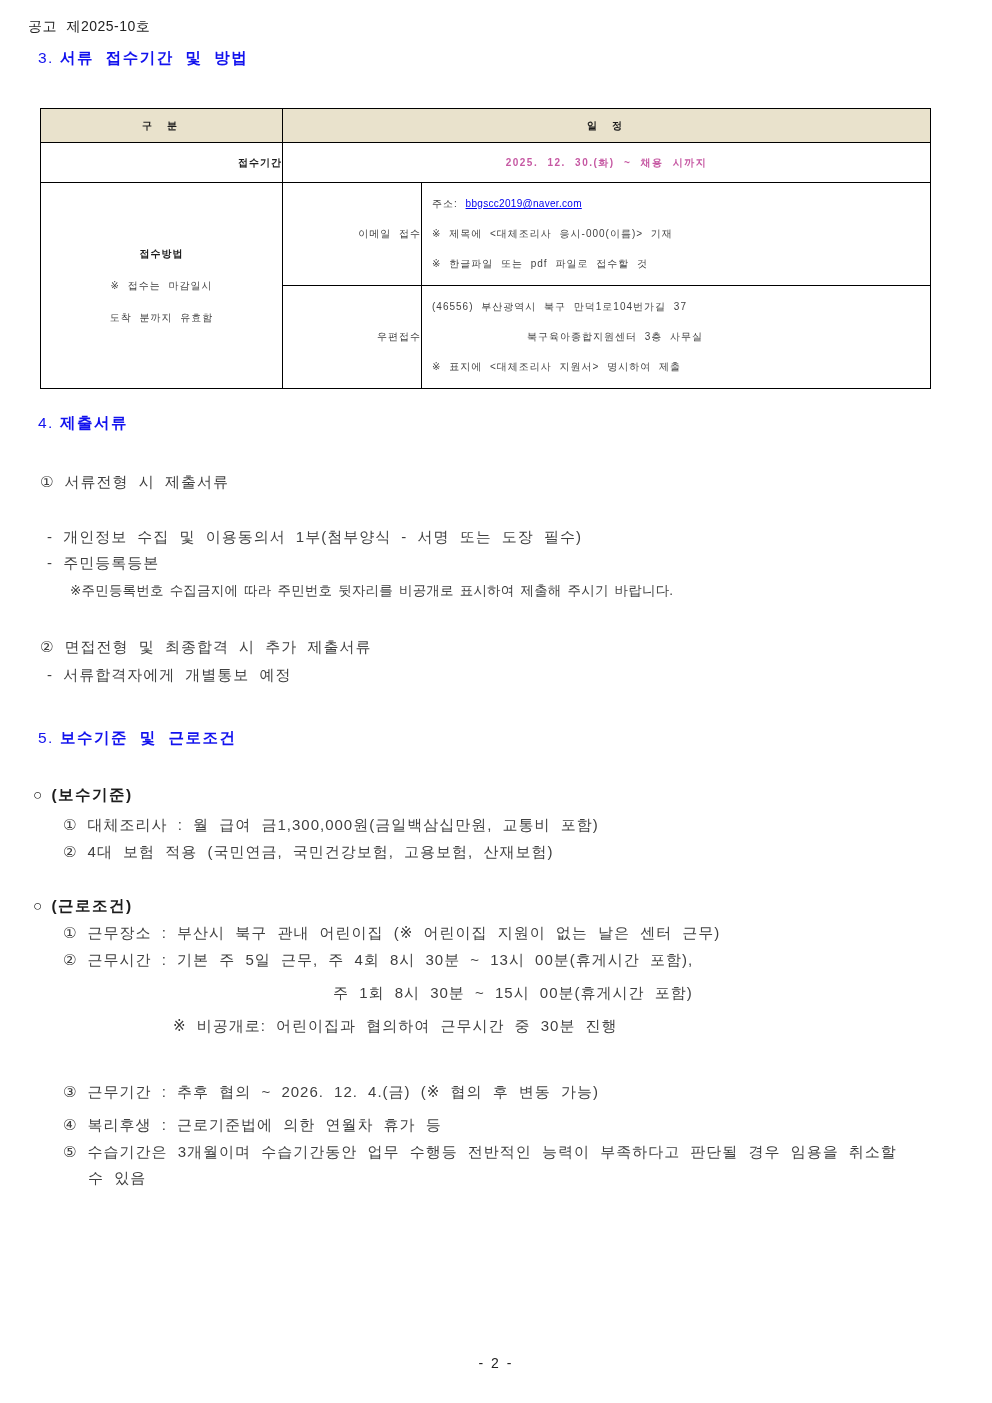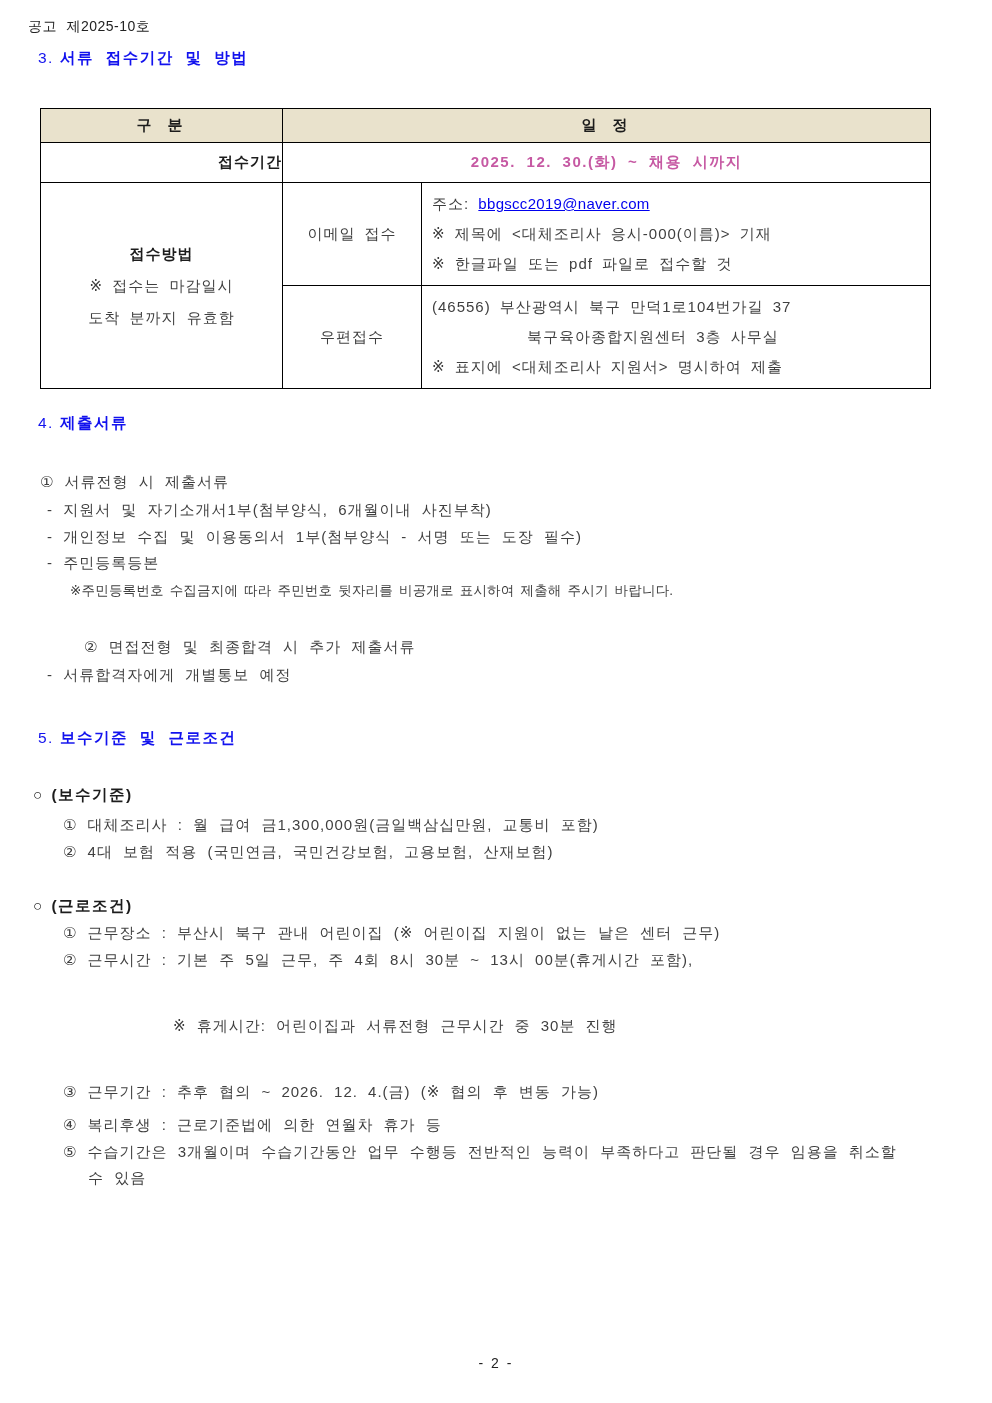--- a/index.html
+++ b/index.html
@@ -20,30 +20,30 @@
   .small{font-size:13.5px;letter-spacing:0.2px;word-spacing:2px;}
   .sec-head{color:var(--blue);font-size:15.5px;letter-spacing:1.5px;word-spacing:6px;}
   .sec-head b{margin-left:6px;}
   .bullet-head{color:var(--ink-strong);font-size:15.5px;}
   .bullet-head b{margin-left:8px;letter-spacing:1.5px;}
   .doc-num{color:#222;font-size:14px;letter-spacing:0.5px;}
 
   table.sched{
     position:absolute;left:40px;top:108px;width:890px;
     border-collapse:collapse;table-layout:fixed;
-    font-size:15px;color:var(--ink);letter-spacing:1px;word-spacing:4px;
+    font-size:10px;color:var(--ink);letter-spacing:1px;word-spacing:4px;
   }
   table.sched td{border:1px solid #000;vertical-align:middle;padding:0;}
   td.hd{background:var(--header-bg);text-align:center;font-weight:bold;color:var(--ink-strong);height:33px;letter-spacing:4px;}
   td.period-label{height:39px;text-align:right;font-weight:bold;color:var(--ink-strong);}
   td.period-value{text-align:center;font-weight:bold;color:var(--magenta);letter-spacing:1.5px;word-spacing:5px;}
   td.method{ text-align:center;color:var(--ink);}
   td.method .mm{line-height:32px;}
   td.method .lbl{font-weight:bold;color:var(--ink-strong);}
-  td.sub-label{text-align:center;}
+  td.sub-label{text-align:right;}
   td.cell-email{height:97px;}
   td.cell-post{height:98px;}
   .cellpad{padding:6px 8px 6px 10px;line-height:30px;}
   .indent1{margin-left:95px;}
   .link{color:var(--link);text-decoration:underline;cursor:pointer;letter-spacing:0.3px;}
   .footer{position:absolute;left:0;top:1355px;width:100%;text-align:center;color:#222;font-size:14px;letter-spacing:2px;}
 </style>
 </head>
 <body>
 
@@ -95,43 +95,43 @@
         </div>
       </td>
     </tr>
   </tbody>
     </table>
 
   <div class="t sec-head" style="left:38px;top:413px;">
     <span>4.</span><b>제출서류</b>
   </div>
   <div class="t" style="left:40px;top:472px;">① 서류전형 시 제출서류</div>
-  <div class="t" style="left:47px;top:500px;">- 지원서 및 자기소개서1부(첨부양식, 6개월이내 사진부착)</div>
   <div class="t" style="left:47px;top:527px;">- 개인정보 수집 및 이용동의서 1부(첨부양식 - 서명 또는 도장 필수)</div>
   <div class="t" style="left:47px;top:553px;">- 주민등록등본</div>
   <div class="t small" style="left:70px;top:581px;">※주민등록번호 수집금지에 따라 주민번호 뒷자리를 비공개로 표시하여 제출해 주시기 바랍니다.</div>
-  <div class="t" style="left:40px;top:637px;margin-left:44px;">② 면접전형 및 최종합격 시 추가 제출서류</div>
+  <div class="t" style="left:40px;top:637px;">② 면접전형 및 최종합격 시 추가 제출서류</div>
   <div class="t" style="left:47px;top:665px;">- 서류합격자에게 개별통보 예정</div>
 
   <div class="t sec-head" style="left:38px;top:728px;">
     <span>5.</span><b>보수기준 및 근로조건</b>
   </div>
 
   <div class="t bullet-head" style="left:33px;top:785px;">
     <span>○</span><b>(보수기준)</b>
   </div>
   <div class="t" style="left:63px;top:815px;">① 대체조리사 : 월 급여 금1,300,000원(금일백삼십만원, 교통비 포함)</div>
   <div class="t" style="left:63px;top:842px;">② 4대 보험 적용 (국민연금, 국민건강보험, 고용보험, 산재보험)</div>
 
   <div class="t bullet-head" style="left:33px;top:896px;">
     <span>○</span><b>(근로조건)</b>
   </div>
   <div class="t" style="left:63px;top:923px;">① 근무장소 : 부산시 북구 관내 어린이집 (※ 어린이집 지원이 없는 날은 센터 근무)</div>
   <div class="t" style="left:63px;top:950px;">② 근무시간 : 기본 주 5일 근무, 주 4회 8시 30분 ~ 13시 00분(휴게시간 포함),</div>
-  <div class="t" style="left:173px;top:1016px;">※ 휴게시간: 어린이집과 서류전형 근무시간 중 30분 진행</div>
+  <div class="t" style="left:333px;top:983px;">주 1회 8시 30분 ~ 15시 00분(휴게시간 포함)</div>
+  <div class="t" style="left:173px;top:1016px;">※ 비공개로: 어린이집과 협의하여 근무시간 중 30분 진행</div>
   <div class="t" style="left:63px;top:1082px;">③ 근무기간 : 추후 협의 ~ 2026. 12. 4.(금) (※ 협의 후 변동 가능)</div>
   <div class="t" style="left:63px;top:1115px;">④ 복리후생 : 근로기준법에 의한 연월차 휴가 등</div>
   <div class="t" style="left:63px;top:1142px;">⑤ 수습기간은 3개월이며 수습기간동안 업무 수행등 전반적인 능력이 부족하다고 판단될 경우 임용을 취소할</div>
   <div class="t" style="left:88px;top:1168px;">수 있음</div>
 
   <div class="footer">- 2 -</div>
 
 </div>
 
 </body></html>

